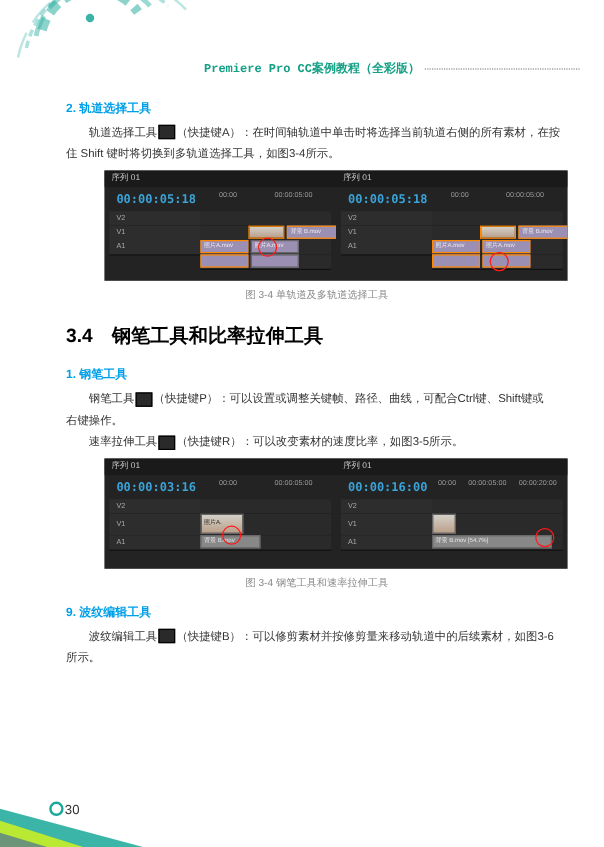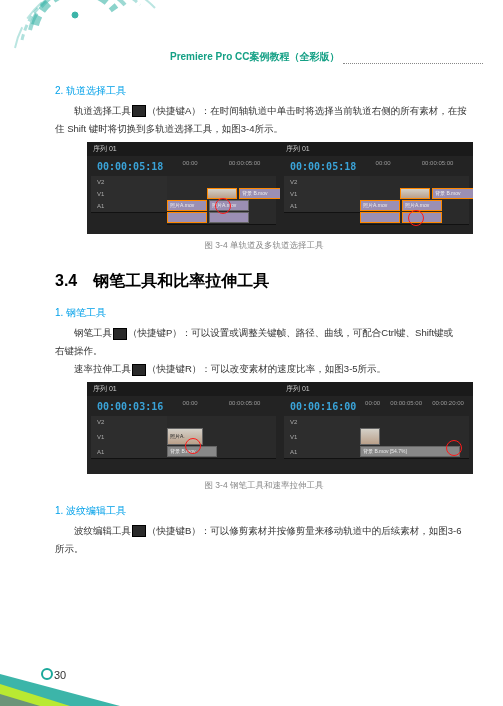--- a/index.html
+++ b/index.html
@@ -19,21 +19,22 @@
   width: 200px;
   height: 130px;
 }
 .header-line {
   position: absolute;
   top: 50px;
   left: 170px;
   right: 20px;
   height: 14px;
   display: flex;
-  align-items: flex-end;
+  align-items: center;
+  font-family: Liberation Mono, monospace;
 }
 .header-title {
   color: #14a085;
   font-size: 10px;
   font-weight: bold;
   white-space: nowrap;
 }
 .header-dots {
   flex: 1;
   border-top: 1px dotted #888;
@@ -45,21 +46,21 @@
   left: 55px;
   right: 30px;
   bottom: 40px;
   font-size: 10px;
   color: #333;
   line-height: 1.8;
 }
 .sub-heading {
   color: #00a0e9;
   font-size: 10px;
-  font-weight: normal;
+  font-weight: bold;
   margin-top: 2px;
   margin-bottom: 2px;
 }
 .para {
   text-indent: 2em;
   font-size: 9.5px;
   line-height: 1.9;
 }
 .inline-icon {
   display: inline-block;
@@ -367,21 +368,21 @@
         <div class="track-row" style="top:30px">
           <div class="clip rate" style="left:0;width:100px">背景 B.mov [54.7%]</div>
         </div>
       </div>
       <div class="red-circle" style="left:166px;top:58px"></div>
     </div>
   </div>
   <div class="fig-caption">图 3-4 钢笔工具和速率拉伸工具</div>
 
 
-  <div class="sub-heading">1. 波纹编辑工具</div>
+  <div class="sub-heading">9. 波纹编辑工具</div>
   <div class="para">
     波纹编辑工具<span class="inline-icon"></span>（快捷键B）：可以修剪素材并按修剪量来移动轨道中的后续素材，如图3-6
   </div>
   <div style="font-size:9.5px;line-height:1.9">所示。</div>
 
 </div>
 
 <div class="page-number-area">
   <svg width="14" height="14" viewBox="0 0 14 14">
     <circle cx="7" cy="7" r="5" fill="none" stroke="#1aa89a" stroke-width="2"></circle>

